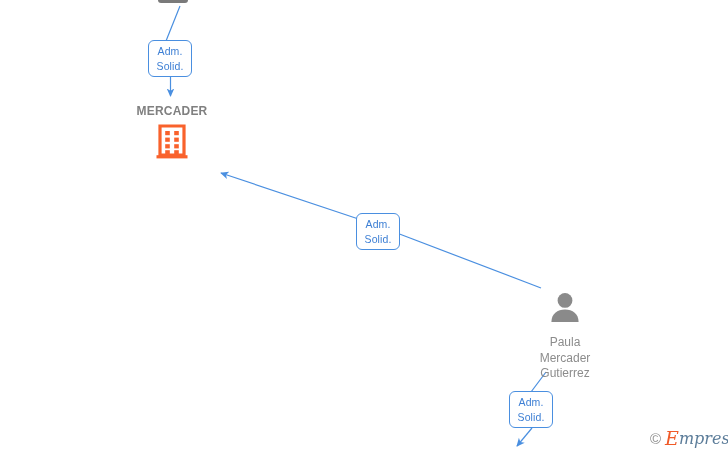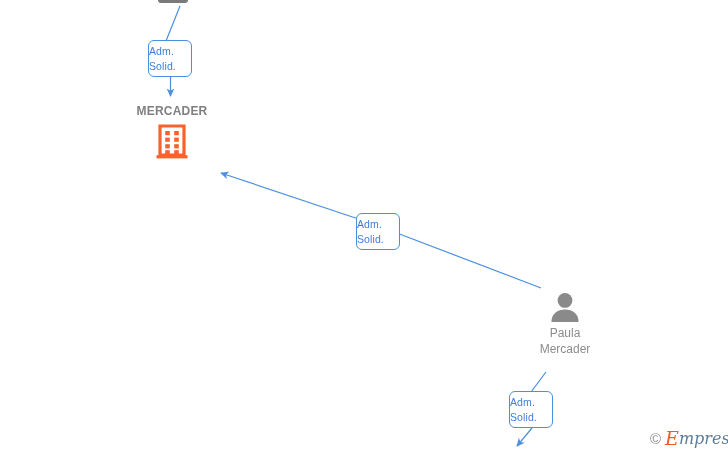--- a/index.html
+++ b/index.html
@@ -29,20 +29,21 @@
   
   .rel-box {
     position: absolute;
     box-sizing: border-box;
     border: 1px solid #4a8fe0;
     border-radius: 6px;
     background: #ffffff;
     color: #3d7fd4;
     font-size: 10.5px;
     line-height: 15px;
+    text-align: center;
     padding-top: 3px;
     letter-spacing: 0.1px;
     z-index: 5;
   }
   .rel-box span { display: block; }
 
   
   .company-node {
     position: absolute;
     text-align: center;
@@ -72,21 +73,21 @@
   .person-icon {
     display: block;
     margin: 0 auto;
     width: 34px;
     height: 30px;
   }
   .person-label {
     color: #8c8c8c;
     font-size: 12px;
     line-height: 15.5px;
-    margin-top: 4px;
+    margin-top: 13px;
     white-space: nowrap;
   }
   .person-label span { display: block; }
 
   
   .cropped-node {
     position: absolute;
     z-index: 4;
   }
 
@@ -172,20 +173,21 @@
   </div>
 
   <div class="person-node" style="left:505px; top:292px; width:120px;">
     <svg class="person-icon" viewBox="0 0 34 30">
       <circle cx="17" cy="8.4" r="7.4" fill="#8a8a8a"></circle>
       <path d="M3.4,30 C3.4,21.6 9.4,17.4 17,17.4 C24.6,17.4 30.6,21.6 30.6,30 Z" fill="#8a8a8a"></path>
     </svg>
     <div class="person-label">
       <span>Paula</span>
       <span>Mercader</span>
+      <span>Gutierrez</span>
     </div>
   </div>
 
   <div class="rel-box" style="left:148px; top:40px; width:44px; height:37px;">
     <span>Adm.</span>
     <span>Solid.</span>
   </div>
 
   <div class="rel-box" style="left:356px; top:213px; width:44px; height:37px;">
     <span>Adm.</span>

